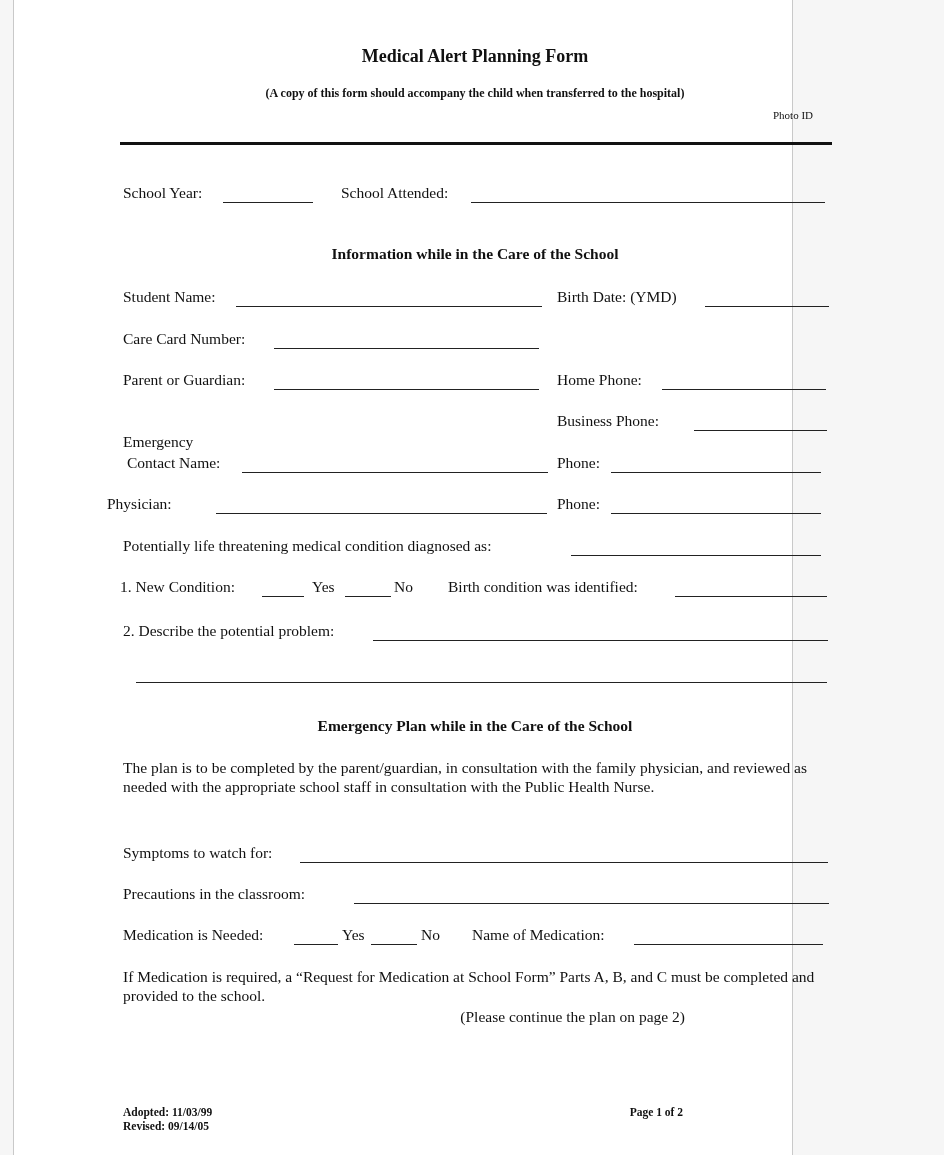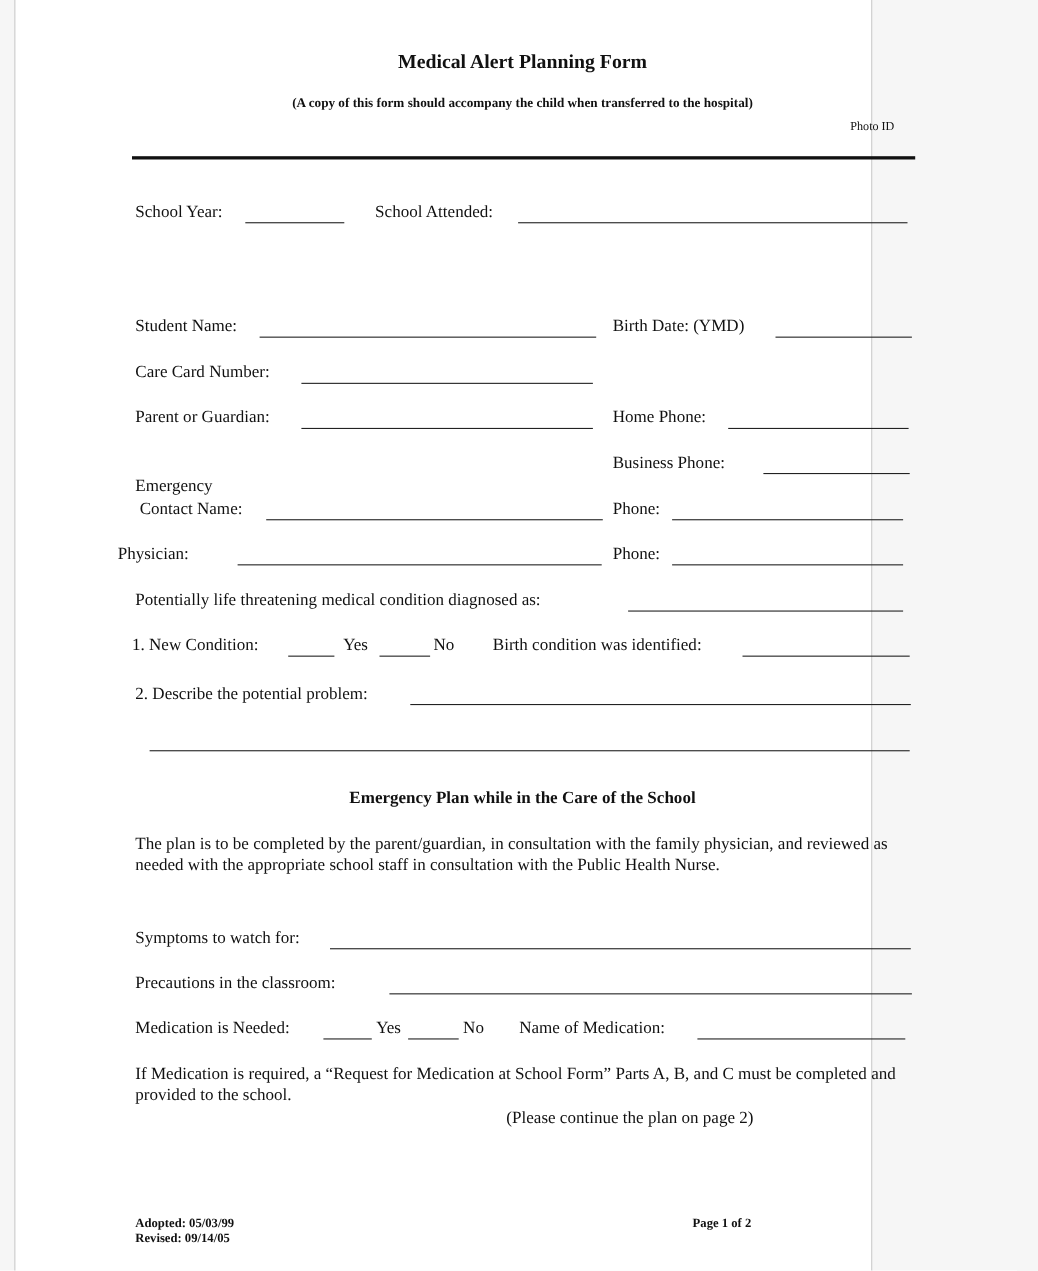--- a/index.html
+++ b/index.html
@@ -43,20 +43,21 @@
   <div class="abs title" style="left:0;width:922px;text-align:center;top:46px;">Medical Alert Planning Form</div>
   <div class="abs subtitle" style="left:0;width:922px;text-align:center;top:86px;">(A copy of this form should accompany the child when transferred to the hospital)</div>
   <div class="abs photo" style="left:759px;top:109px;">Photo ID</div>
   <div class="rule" style="left:106px;width:712px;top:142px;"></div>
 
   <div class="abs lbl" style="left:109px;top:184px;">School Year:</div>
   <div class="line" style="left:209px;width:90px;top:202px;"></div>
   <div class="abs lbl" style="left:327px;top:184px;">School Attended:</div>
   <div class="line" style="left:457px;width:354px;top:202px;"></div>
 
+  <div class="abs heading" style="left:0;width:922px;text-align:center;top:245px;">Information while in the Care of the School</div>
 
   <div class="abs lbl" style="left:109px;top:288px;">Student Name:</div>
   <div class="line" style="left:222px;width:306px;top:306px;"></div>
   <div class="abs lbl" style="left:543px;top:288px;">Birth Date: (YMD)</div>
   <div class="line" style="left:691px;width:124px;top:306px;"></div>
 
   <div class="abs lbl" style="left:109px;top:330px;">Care Card Number:</div>
   <div class="line" style="left:260px;width:265px;top:348px;"></div>
 
   <div class="abs lbl" style="left:109px;top:371px;">Parent or  Guardian:</div>
@@ -107,17 +108,17 @@
   <div class="line" style="left:280px;width:44px;top:944px;"></div>
   <div class="abs lbl" style="left:328px;top:926px;">Yes</div>
   <div class="line" style="left:357px;width:46px;top:944px;"></div>
   <div class="abs lbl" style="left:407px;top:926px;">No</div>
   <div class="abs lbl" style="left:458px;top:926px;">Name of Medication:</div>
   <div class="line" style="left:620px;width:189px;top:944px;"></div>
 
   <div class="abs para" style="left:109px;top:967px;width:710px;">If Medication is required, a “Request for Medication at School Form” Parts A, B, and C must be completed and provided to the school.</div>
   <div class="abs lbl" style="right:107px;top:1008px;">(Please continue the plan on page 2)</div>
 
-  <div class="abs foot" style="left:109px;top:1106px;">Adopted:  05/03/99</div>
+  <div class="abs foot" style="left:109px;top:1106px;">Adopted:  11/03/99</div>
   <div class="abs foot" style="left:109px;top:1120px;">Revised:   09/14/05</div>
   <div class="abs foot" style="right:109px;top:1106px;">Page 1 of 2</div>
 
 </div>
 
 </body></html>

